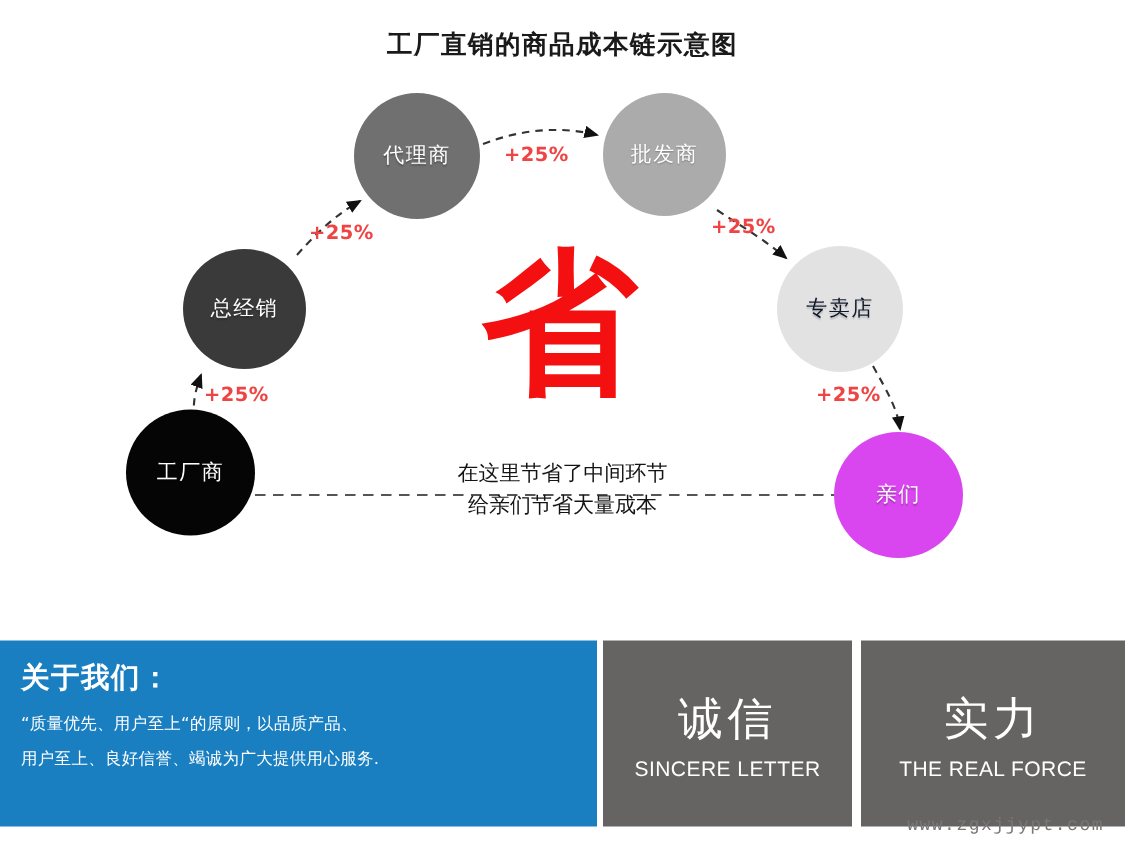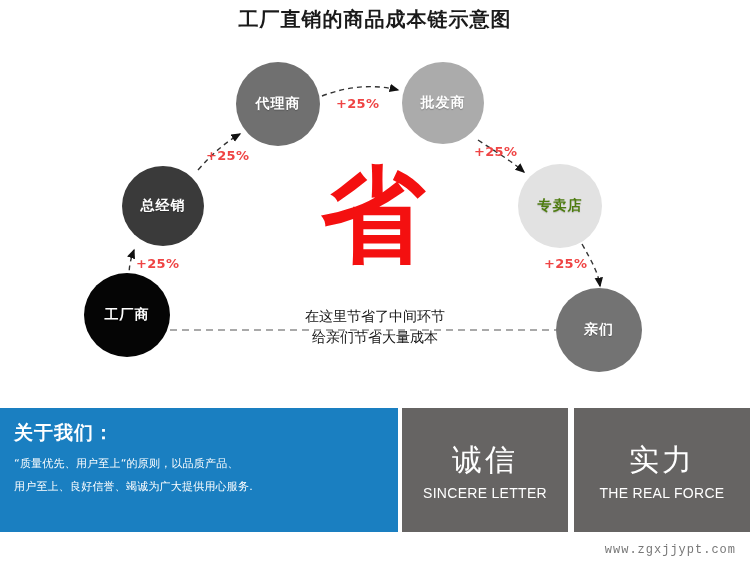--- a/index.html
+++ b/index.html
@@ -25,54 +25,54 @@
   #diagram {
     position: absolute;
     left: 0; top: 0;
     width: 750px;
     height: 398px;
     background: #ffffff;
   }
   #diagram-title {
     position: absolute;
     left: 0;
-    top: 6px;
+    top: 18px;
     width: 750px;
     text-align: center;
-    font-size: 20px;
+    font-size: 17px;
     font-weight: bold;
     color: #1a1a1a;
     letter-spacing: 1px;
     font-family: "DejaVu Sans", "Liberation Sans", sans-serif;
   }
 
   .node {
     position: absolute;
     border-radius: 50%;
     display: flex;
     align-items: center;
     justify-content: center;
     color: #ffffff;
-    font-weight: bold;
+    font-weight: normal;
     font-size: 14px;
     letter-spacing: 1px;
     text-shadow: 0 1px 1px rgba(0,0,0,0.25);
     font-family: "DejaVu Sans", "Liberation Sans", sans-serif;
     box-sizing: border-box;
   }
   .node-label { pointer-events: none; }
 
   #node-factory   { left:  84px; top: 273px; width: 86px; height: 84px; background: #050505; }
   #node-general   { left: 122px; top: 166px; width: 82px; height: 80px; background: #3a3a3a; }
   #node-agent     { left: 236px; top:  62px; width: 84px; height: 84px; background: #707070; }
   #node-wholesale { left: 402px; top:  62px; width: 82px; height: 82px; background: #ababab; }
   #node-store     { left: 518px; top: 164px; width: 84px; height: 84px; background: #e2e2e2; }
-  #node-customer  { left: 556px; top: 288px; width: 86px; height: 84px; background: #737373; }
-
-  #node-store .node-label { color: #4d7c0f; text-shadow: 0 1px 1px rgba(0,0,0,0.18); }
+  #node-customer  { left: 556px; top: 288px; width: 86px; height: 84px; background: #d946ef; }
+
+  #node-store .node-label { color: #0f172a; text-shadow: 0 1px 1px rgba(0,0,0,0.18); }
 
   .pct {
     position: absolute;
     font-size: 13px;
     font-weight: bold;
     color: #ef4444;
     font-family: "DejaVu Sans", "Liberation Sans", sans-serif;
     white-space: nowrap;
     letter-spacing: 0.3px;
   }
@@ -112,21 +112,21 @@
     position: absolute;
     left: 0; top: 0;
     width: 750px; height: 398px;
     pointer-events: none;
   }
 
   
   #panels {
     position: absolute;
     left: 0;
-    top: 408px;
+    top: 427px;
     width: 750px;
     height: 124px;
   }
   #about-panel {
     position: absolute;
     left: 0;
     top: 0;
     width: 398px;
     height: 124px;
     background: #1a7fc1;

